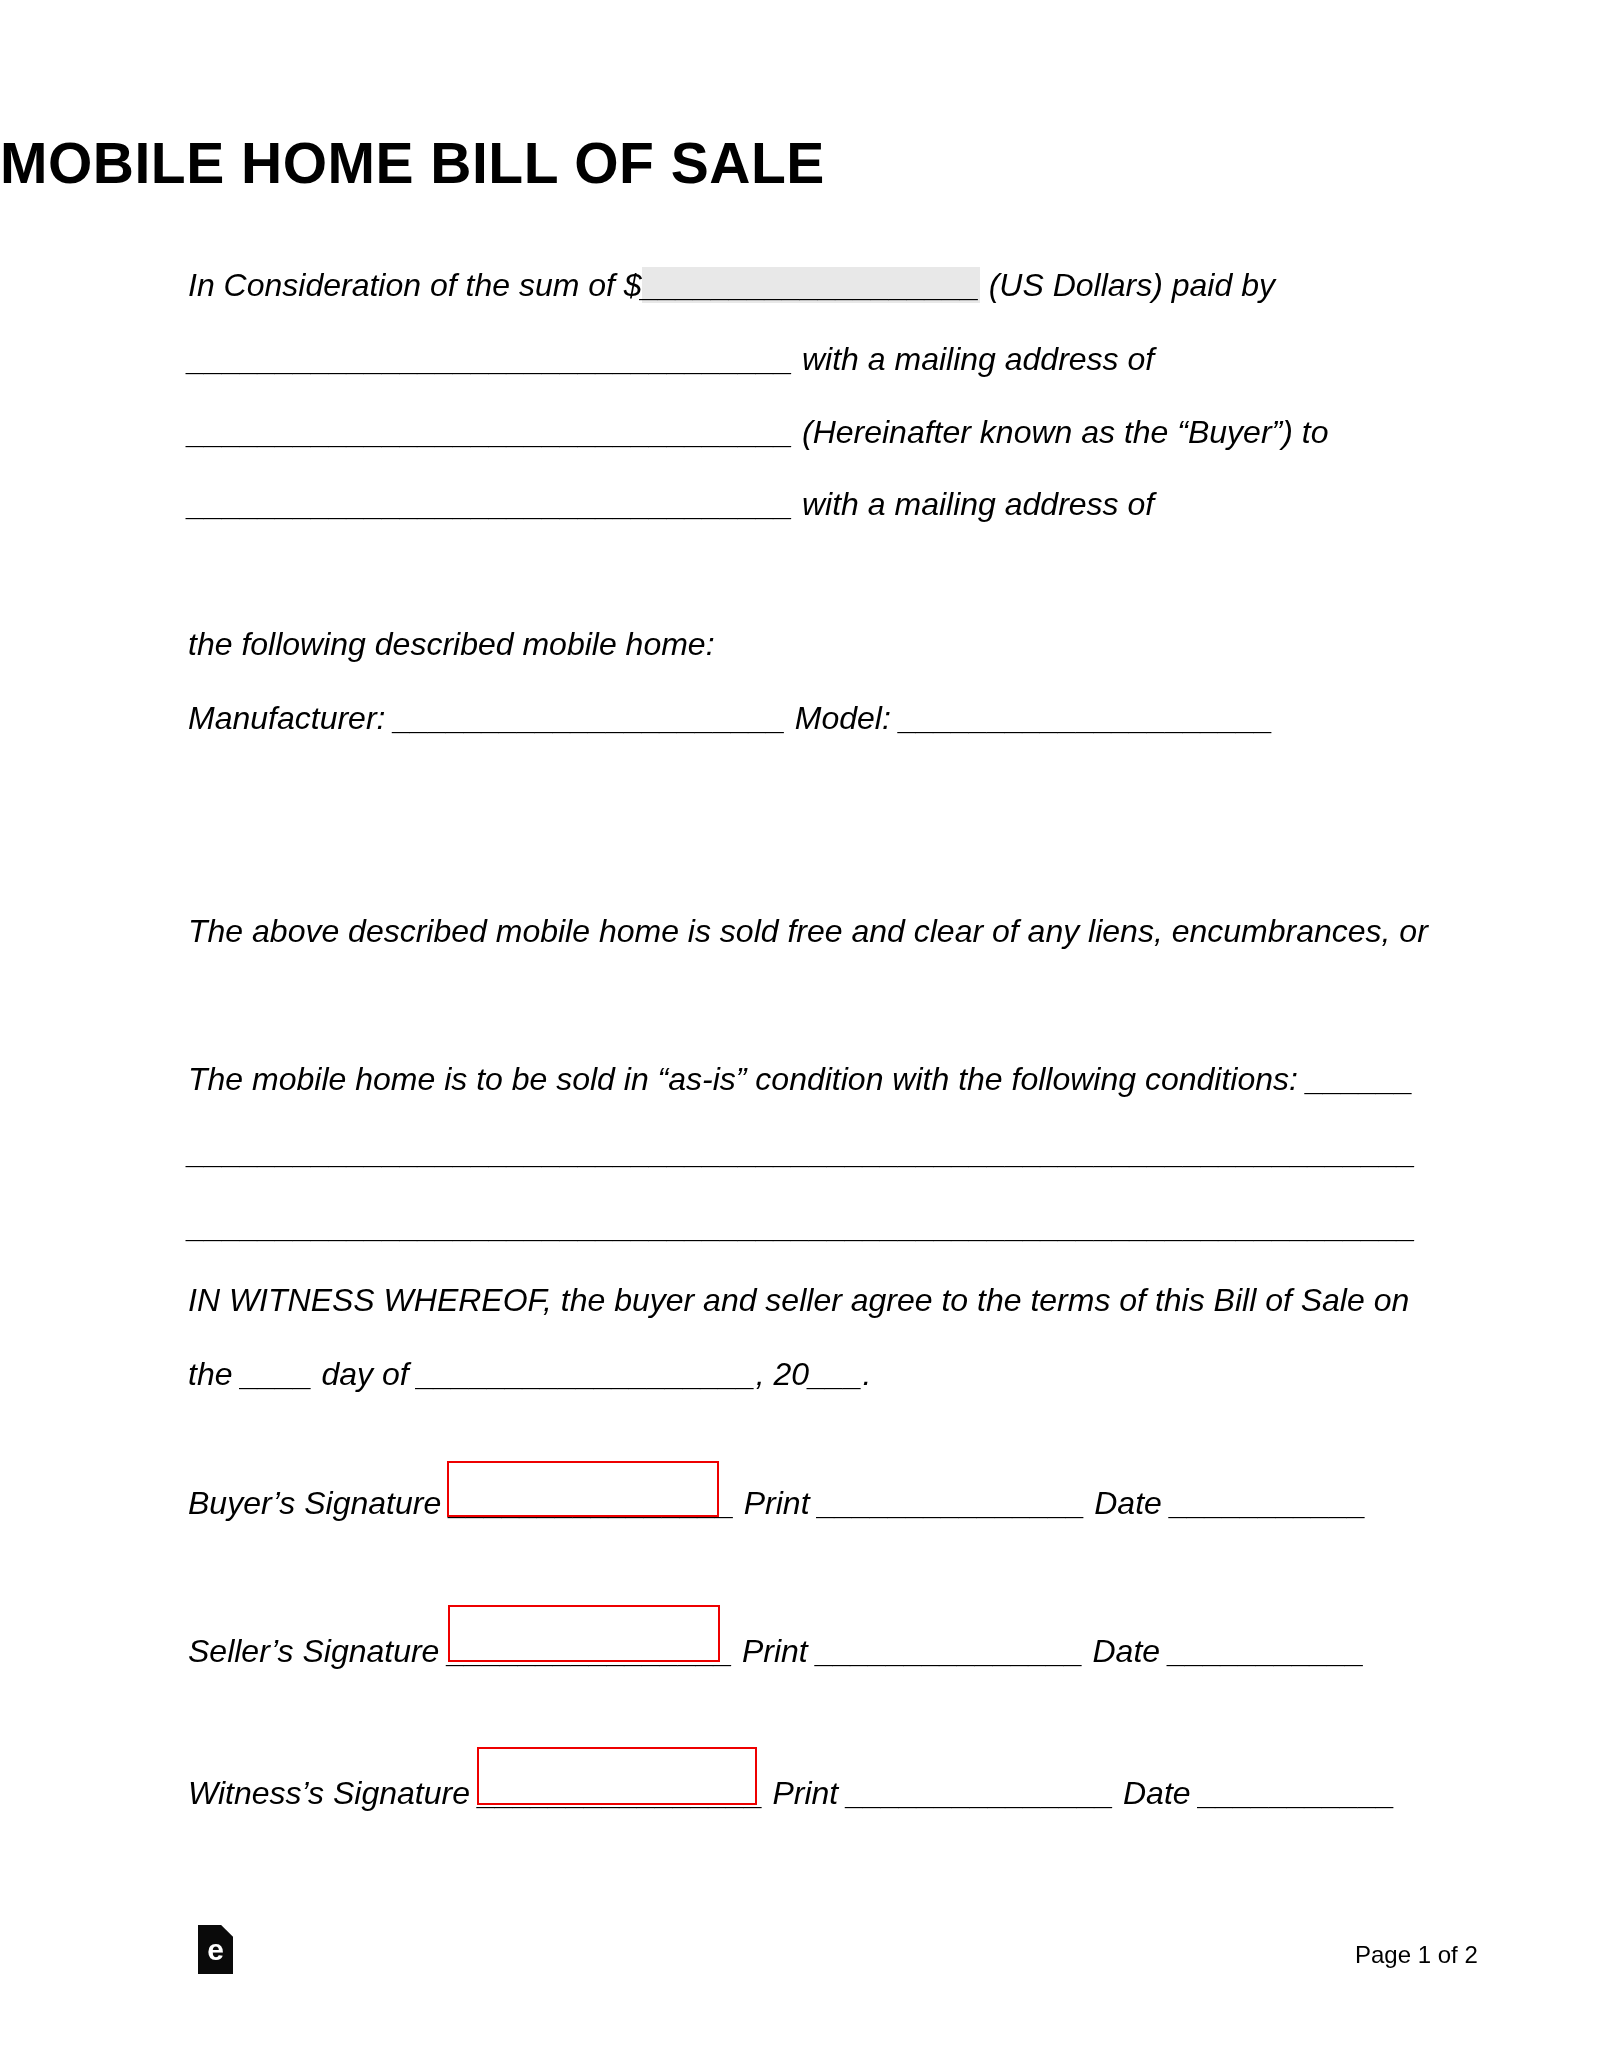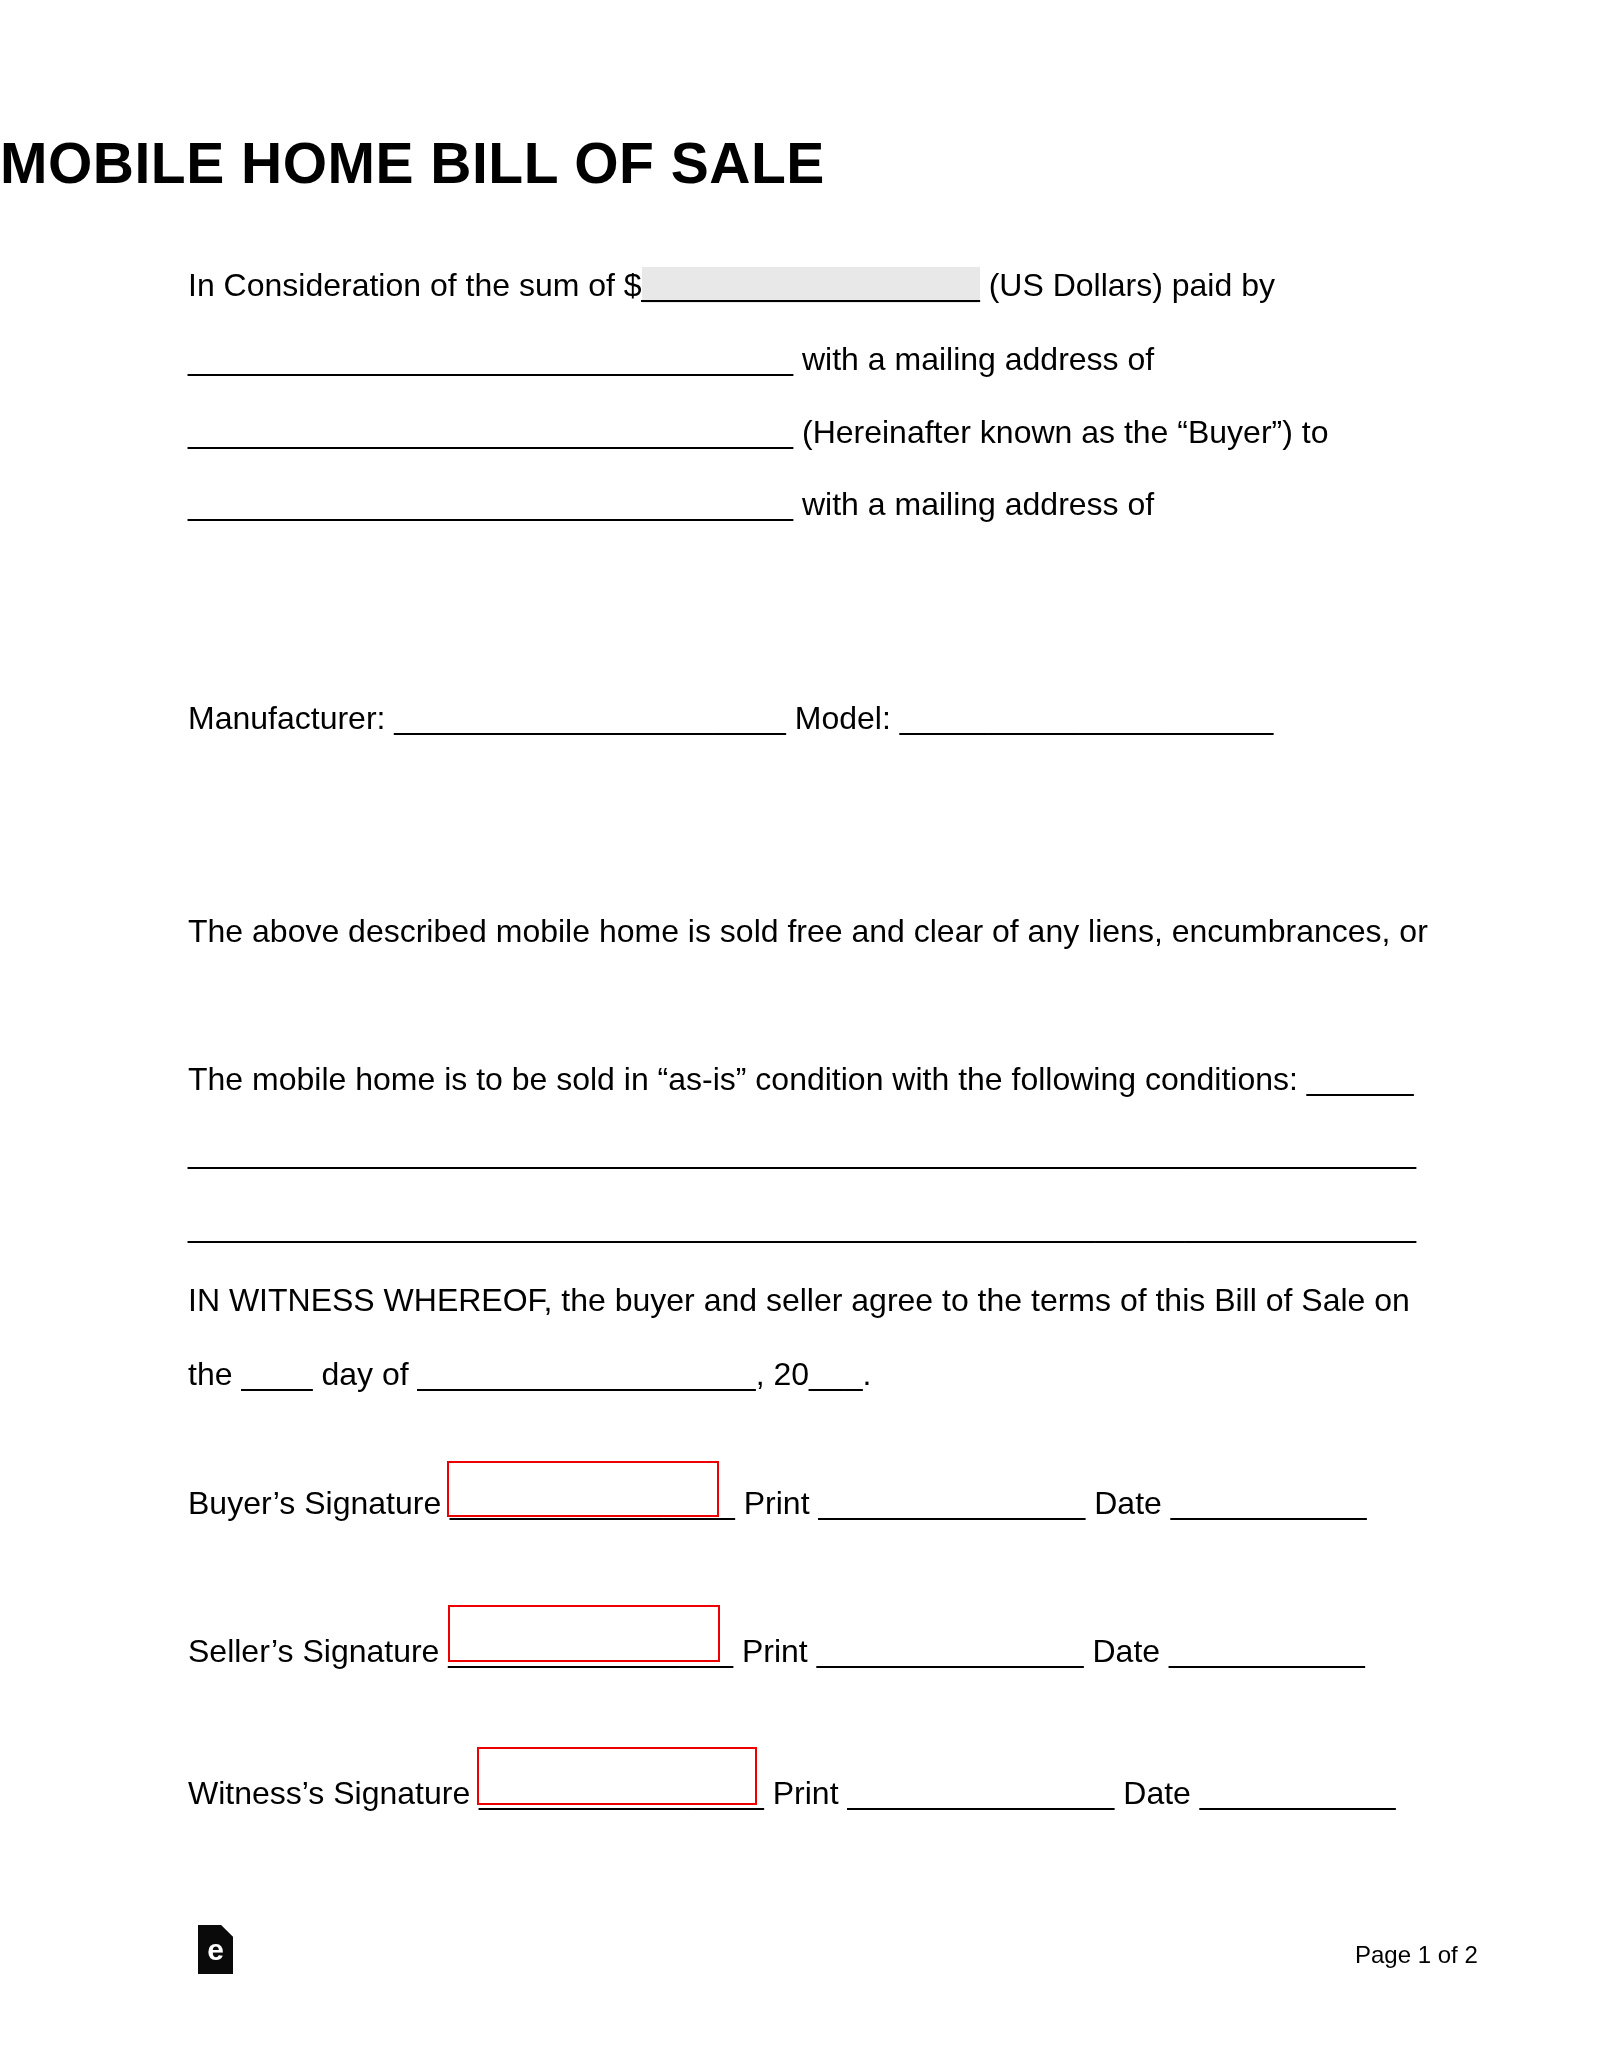--- a/index.html
+++ b/index.html
@@ -20,20 +20,21 @@
     text-align:left;
     letter-spacing:0.5px;
     white-space:pre;
   }
   .line{
     position:absolute;
     left:188px;
     height:73px;line-height:73px;
     font-size:32px;
     white-space:pre;
+    font-style:italic;
   }
   .field-highlight{background:#e8e8e8;}
   .red-box{
     position:absolute;
     border:2.5px solid #ee0000;
     background:transparent;
     box-sizing:border-box;
   }
   .logo{
     position:absolute;left:198px;top:1925px;width:35px;height:49px;
@@ -59,20 +60,21 @@
 
 <div class="page">
 
   <h1 class="title">MOBILE HOME BILL OF SALE</h1>
 
   <div class="line" style="top:249px"><span>In Consideration of the sum of $</span><span class="field-highlight">___________________</span><span> (US Dollars) paid by</span></div>
 
   <div class="line" style="top:323px">__________________________________ with a mailing address of</div>
   <div class="line" style="top:396px">__________________________________ (Hereinafter known as the “Buyer”) to</div>
   <div class="line" style="top:468px">__________________________________ with a mailing address of</div>
+  <div class="line" style="top:608px">the following described mobile home:</div>
   <div class="line" style="top:682px">Manufacturer: ______________________ Model: _____________________</div>
   <div class="line" style="top:895px">The above described mobile home is sold free and clear of any liens, encumbrances, or</div>
   <div class="line" style="top:1043px">The mobile home is to be sold in “as-is” condition with the following conditions: ______</div>
   <div class="line" style="top:1116px">_____________________________________________________________________</div>
   <div class="line" style="top:1190px">_____________________________________________________________________</div>
   <div class="line" style="top:1264px">IN WITNESS WHEREOF, the buyer and seller agree to the terms of this Bill of Sale on</div>
   <div class="line" style="top:1338px">the ____ day of ___________________, 20___.</div>
 
   <div class="line" style="top:1467px"><span>Buyer’s Signature </span><span>________________ </span><span>Print </span><span>_______________ </span><span>Date </span><span>___________</span><div class="red-box" style="left:259px;top:-6px;width:272px;height:56px"></div></div>
 

